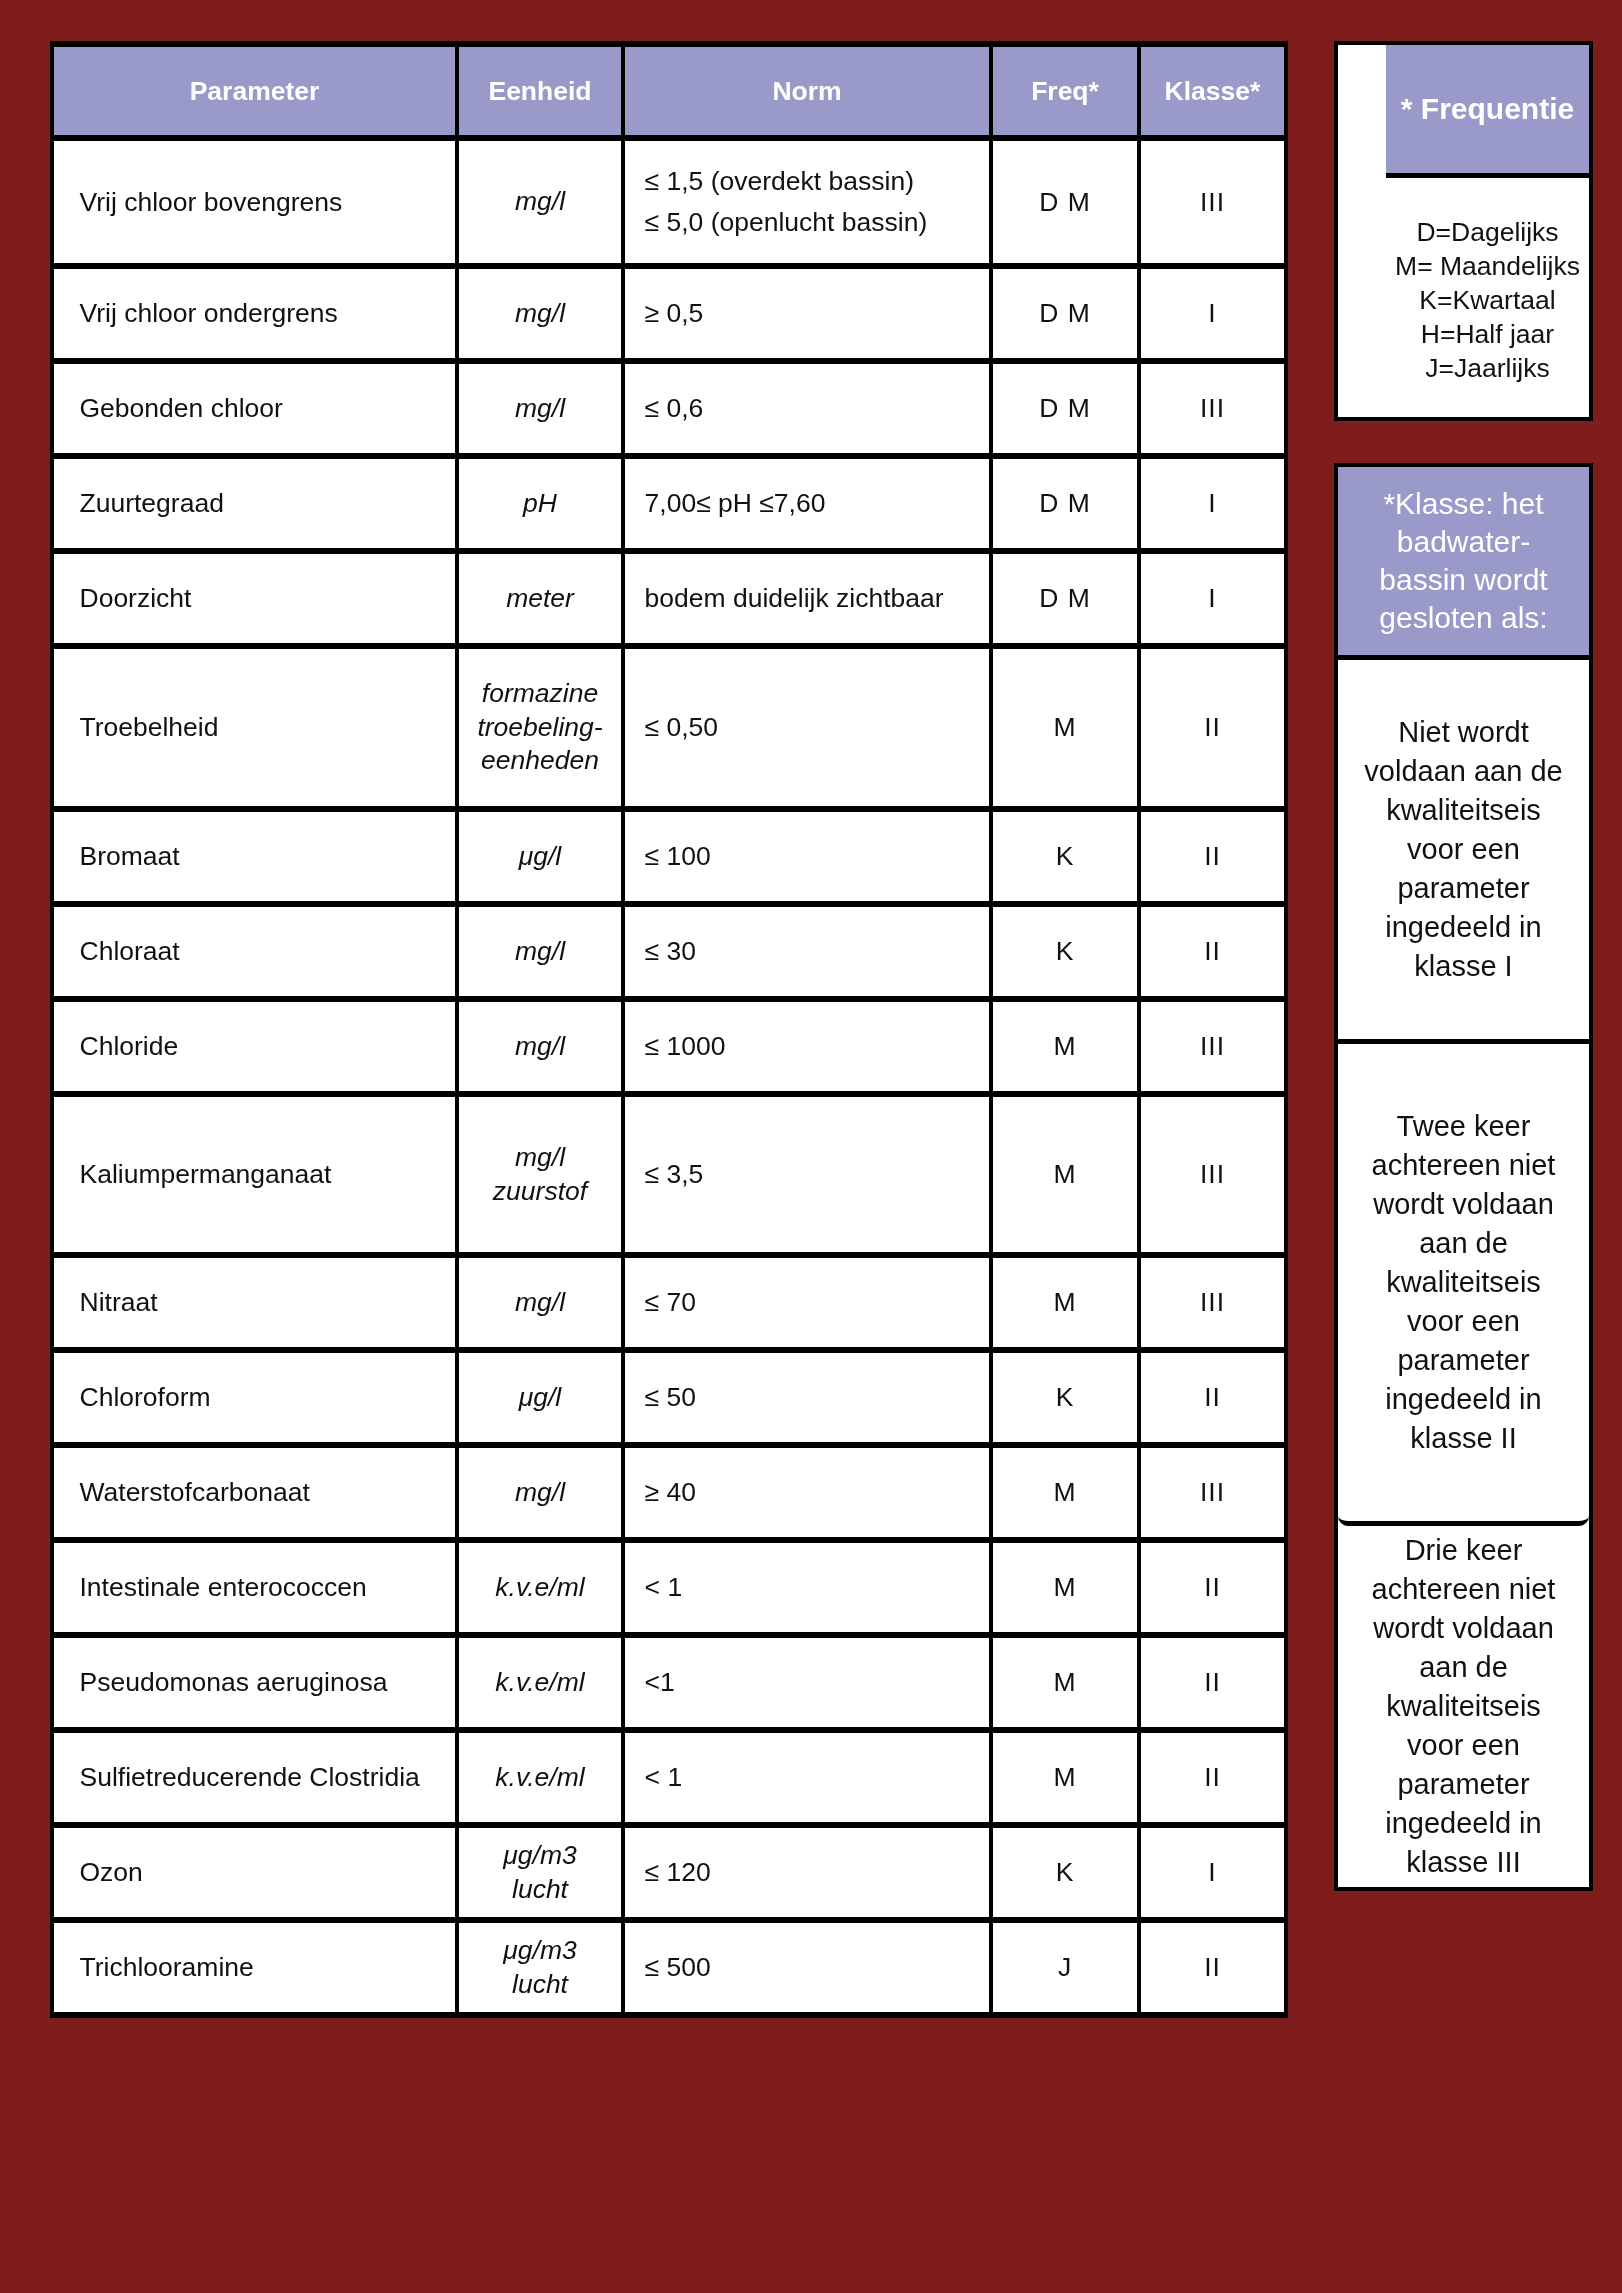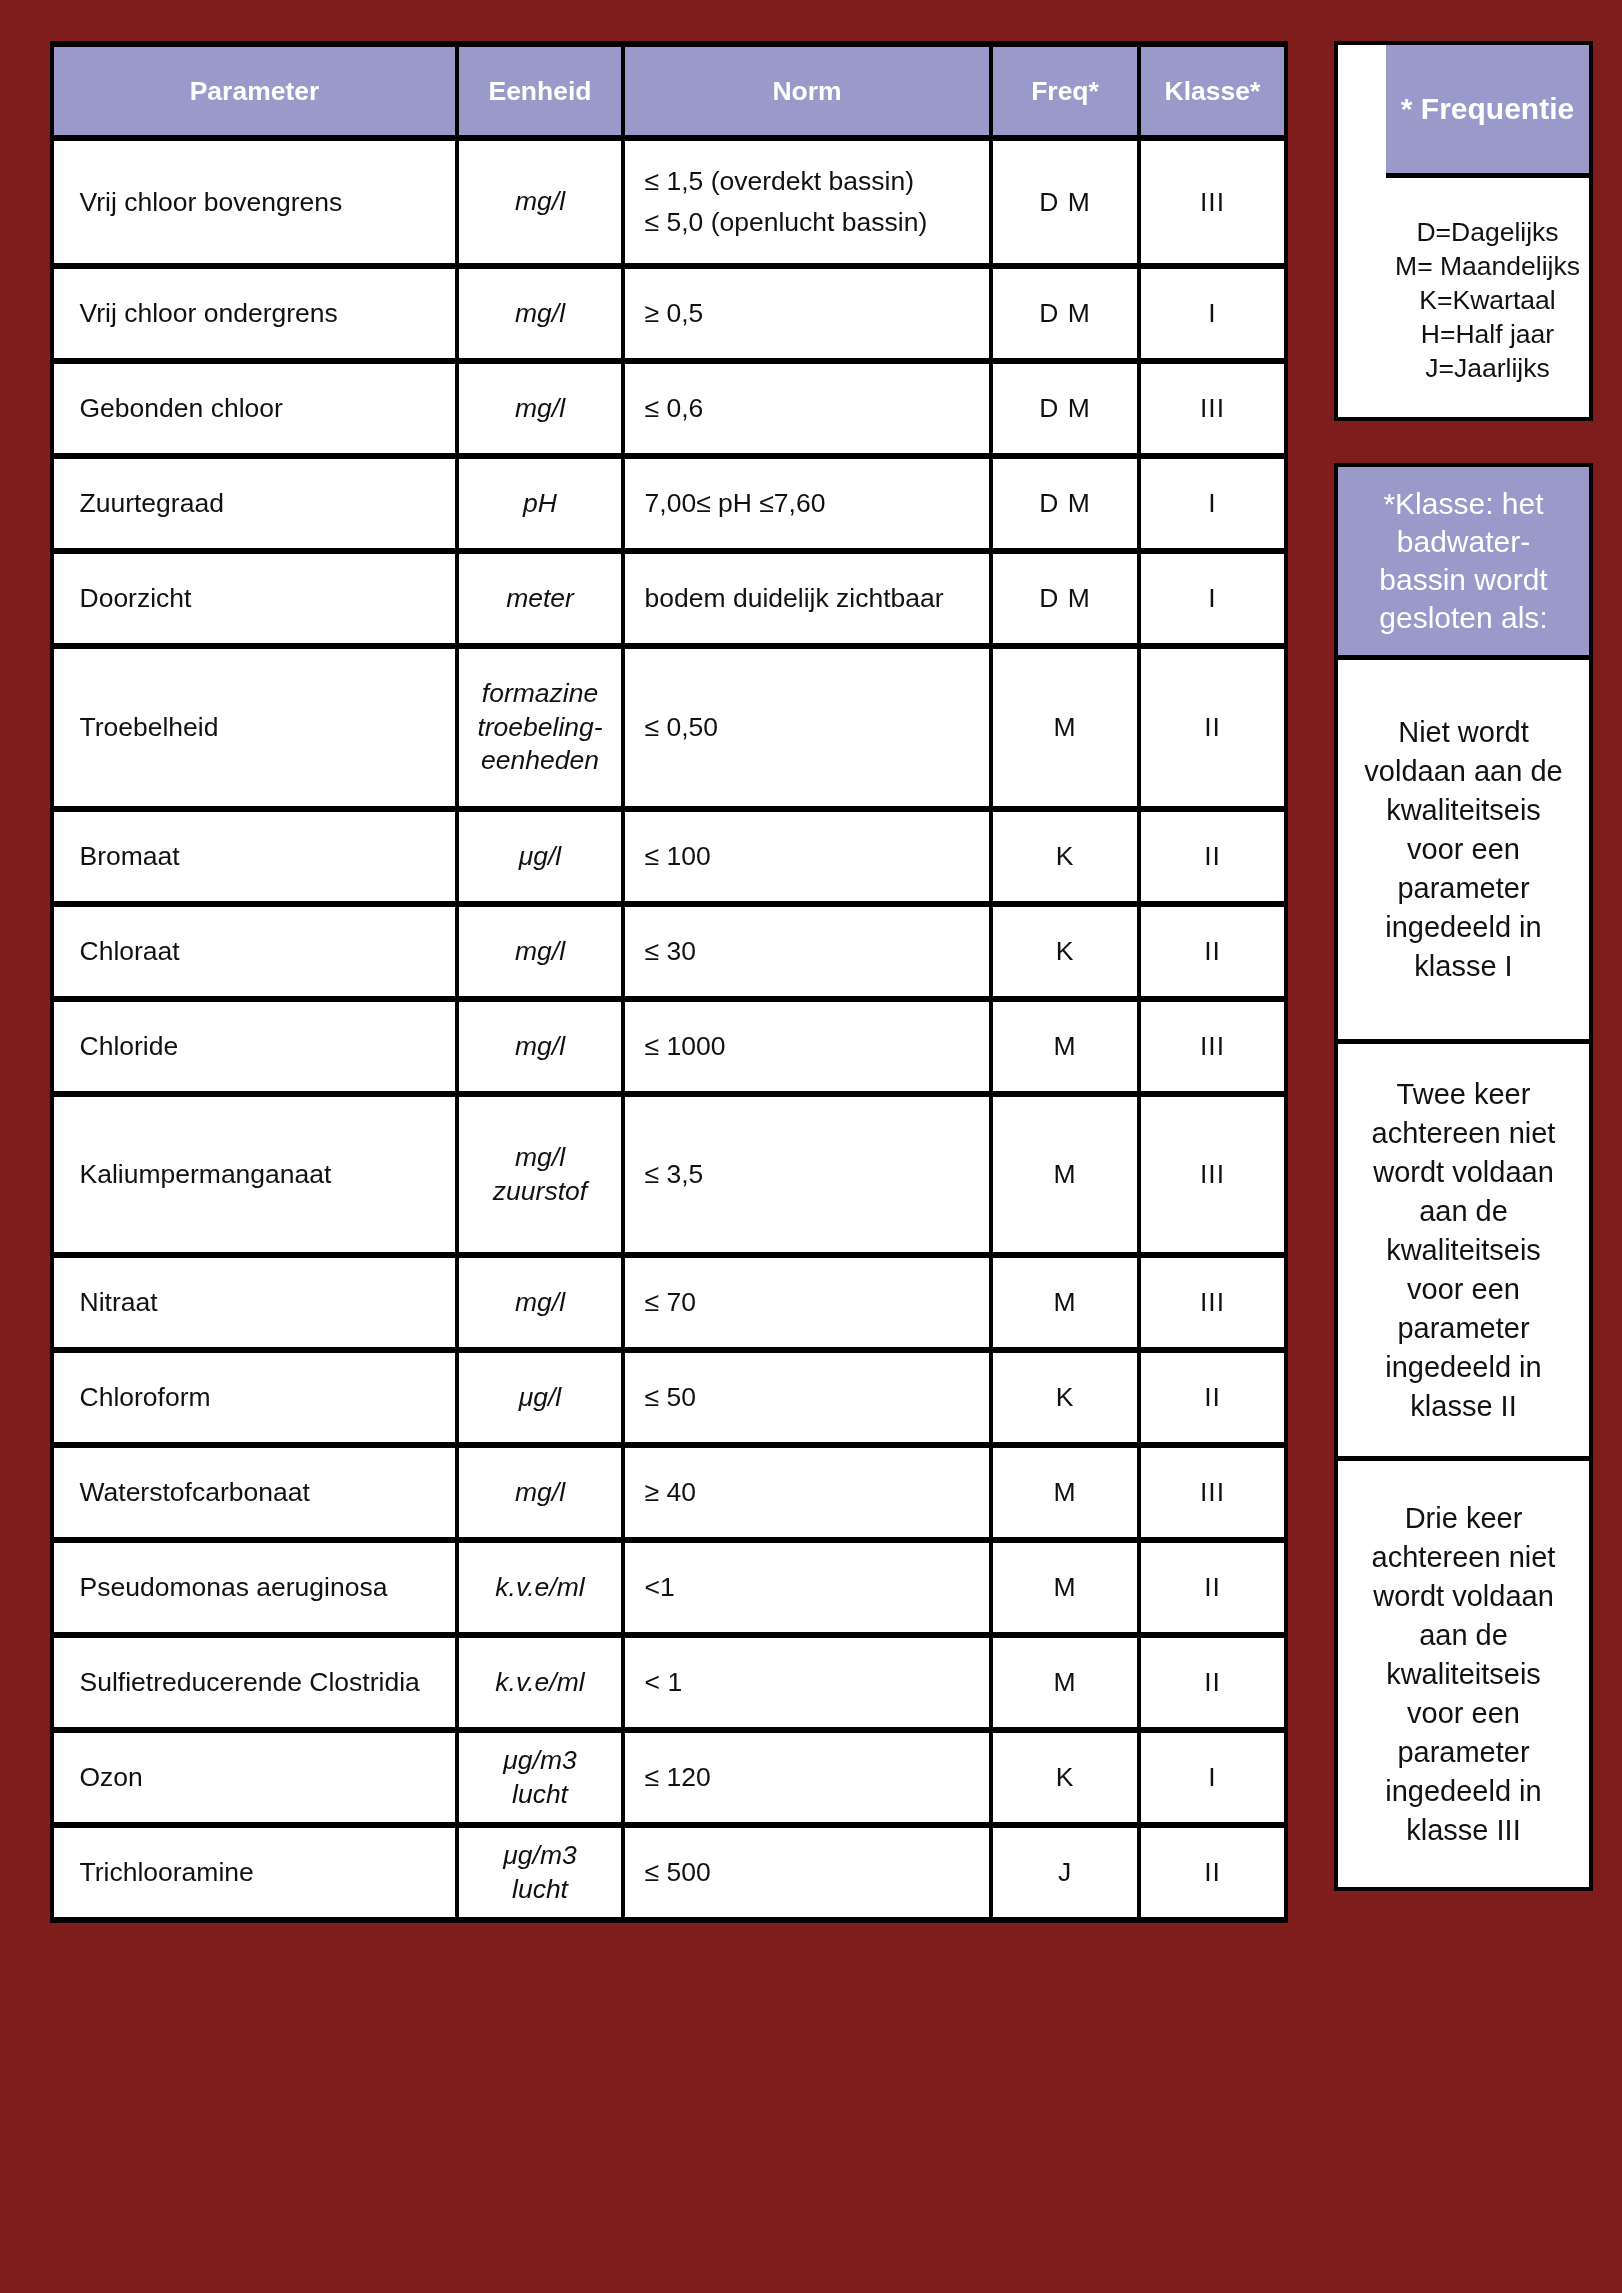--- a/index.html
+++ b/index.html
@@ -63,21 +63,21 @@
     height: 193px; font-size: 30px; line-height: 38px;
     white-space: pre-line; font-weight: normal;
   }
   .ksection {
     border-bottom: 5.9px solid #000000;
     display: flex; align-items: center; justify-content: center;
     text-align: center; white-space: pre-line;
     font-size: 29px; line-height: 39px;
   }
   .ksection.s1 { height: 384px; }
-  .ksection.s2 { height: 417px; }
+  .ksection.s2 { height: 482px; border-radius: 10px; }
   .ksection.s3 { flex: 1; border-bottom: none; }
 </style>
 </head>
 <body>
 
 <div class="page">
 
   <table class="main">
     <colgroup>
       <col style="width:405px">
@@ -183,20 +183,27 @@
       <td class="c-norm">≤ 50</td>
       <td class="c-freq">K</td>
       <td class="c-klasse">II</td>
     </tr>
         <tr>
       <td class="c-param">Waterstofcarbonaat</td>
       <td class="c-unit">mg/l</td>
       <td class="c-norm">≥ 40</td>
       <td class="c-freq">M</td>
       <td class="c-klasse">III</td>
+    </tr>
+        <tr>
+      <td class="c-param">Intestinale enterococcen</td>
+      <td class="c-unit">k.v.e/ml</td>
+      <td class="c-norm">&lt; 1</td>
+      <td class="c-freq">M</td>
+      <td class="c-klasse">II</td>
     </tr>
         <tr>
       <td class="c-param">Pseudomonas aeruginosa</td>
       <td class="c-unit">k.v.e/ml</td>
       <td class="c-norm">&lt;1</td>
       <td class="c-freq">M</td>
       <td class="c-klasse">II</td>
     </tr>
         <tr>
       <td class="c-param">Sulfietreducerende Clostridia</td>

